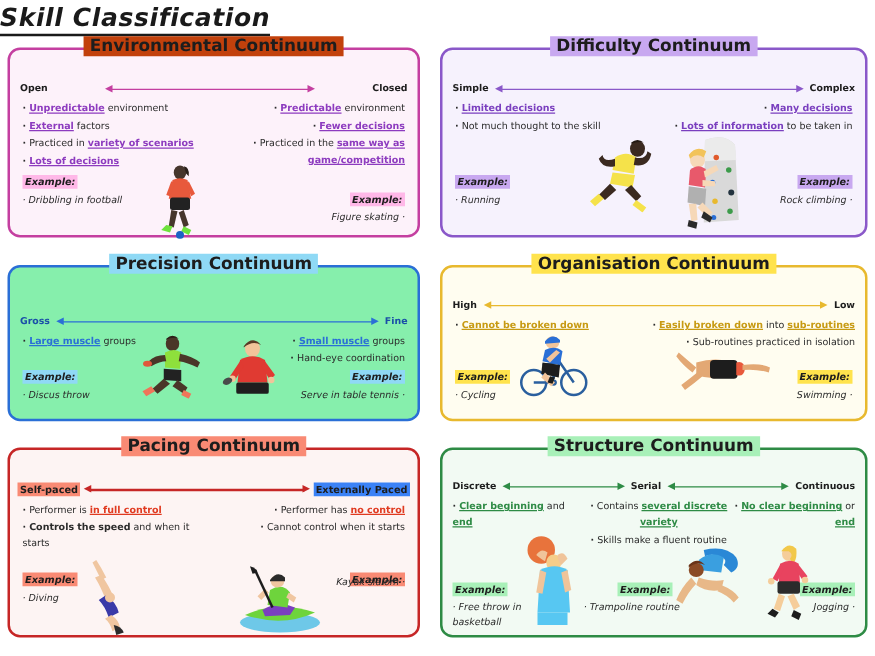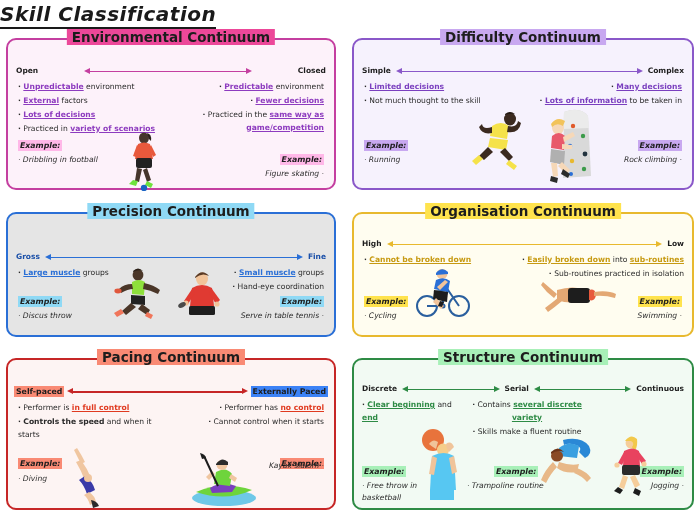--- a/index.html
+++ b/index.html
@@ -149,38 +149,38 @@
 
   .figure {
     position: absolute;
     pointer-events: none;
   }
 
   
   
   #panel-environmental { left: 6px; top: 38px; width: 330px; height: 152px;
       border-color: #c43fa0; background: #fdf2fa; }
-  #panel-environmental .panel-title { color: #1d1d1d; background: #ec4899; }
+  #panel-environmental .panel-title { color: #1d1d1d; background: #c2410c; }
   #panel-environmental .axis-row { color: #c43fa0; }
   #panel-environmental .pole { color: #1d1d1d; }
   #panel-environmental .u { color: #8d3bbf; }
   #panel-environmental .example-label { color: #1d1d1d; background: #ffb8e8; }
 
   
   #panel-difficulty { left: 352px; top: 38px; width: 342px; height: 152px;
       border-color: #8a58c9; background: #f6f2fd; }
   #panel-difficulty .panel-title { color: #1d1d1d; background: #c8a8f0; }
   #panel-difficulty .axis-row { color: #8a58c9; justify-content: space-between; }
   #panel-difficulty .pole { color: #1d1d1d; }
   #panel-difficulty .u { color: #7a3fbf; }
   #panel-difficulty .example-label { color: #1d1d1d; background: #c8a8f0; }
 
   
   #panel-precision { left: 6px; top: 212px; width: 330px; height: 125px;
-      border-color: #2a6fd6; background: #e5e5e5; }
+      border-color: #2a6fd6; background: #86efac; }
   #panel-precision .panel-title { color: #1d1d1d; background: #8fd9f5; }
   #panel-precision .axis-row { color: #2a6fd6; }
   #panel-precision .pole { color: #1a4fa8; }
   #panel-precision .u { color: #2a6fd6; }
   #panel-precision .example-label { color: #1d1d1d; background: #8fd9f5; }
 
   
   #panel-organisation { left: 352px; top: 212px; width: 342px; height: 125px;
       border-color: #e8b92e; background: #fffdf0; }
   #panel-organisation .panel-title { color: #1d1d1d; background: #ffe34d; }
@@ -226,22 +226,22 @@
       <span class="pole">Open</span>
       <span class="arrow">
           <i class="head-left"></i>
         </span>
       <span class="pole">Closed</span>
     </div>
 
     <div class="bullets" style="left:10px; top:41px; width:165px;">
       <span class="li"><span class="dot">·</span> <span class="u">Unpredictable</span> environment</span>
       <span class="li"><span class="dot">·</span> <span class="u">External</span> factors</span>
+      <span class="li"><span class="dot">·</span> Practiced in <span class="u">variety of scenarios</span></span>
       <span class="li"><span class="dot">·</span> <span class="u">Lots of decisions</span></span>
-      <span class="li"><span class="dot">·</span> Practiced in <span class="u">variety of scenarios</span></span>
     </div>
 
     <div class="bullets right-al" style="right:10px; top:41px; width:165px;">
       <span class="li"><span class="dot">·</span> <span class="u">Predictable</span> environment</span>
       <span class="li"><span class="dot">·</span> <span class="u">Fewer decisions</span></span>
       <span class="li"><span class="dot">·</span> Practiced in the <span class="u">same way as game/competition</span></span>
     </div>
 
     <div class="example-label" style="left:10px; top:100px;">Example:</div>
     <div class="example-text" style="left:10px; top:114px; width:150px;">· <span>Dribbling in football</span></div>
@@ -500,20 +500,23 @@
 
     <div class="bullets" style="left:8px; top:39px; width:95px;">
       <span class="li"><span class="dot">·</span> <span class="u">Clear beginning</span> and <span class="u">end</span></span>
     </div>
 
     <div class="bullets center-al" style="left:118px; top:39px; width:110px;">
       <span class="li"><span class="dot">·</span> Contains <span class="u">several discrete variety</span></span>
       <span class="li"><span class="dot">·</span> Skills make a fluent routine</span>
     </div>
 
+    <div class="bullets right-al" style="right:8px; top:39px; width:105px;">
+      <span class="li"><span class="dot">·</span> <span class="u">No clear beginning</span> or <span class="u">end</span></span>
+    </div>
 
     <div class="example-label" style="left:8px; top:106px;">Example:</div>
     <div class="example-text" style="left:8px; top:120px; width:90px;">· <span>Free throw in basketball</span></div>
 
     <div class="example-label" style="left:140px; top:106px;">Example:</div>
     <div class="example-text" style="left:113px; top:120px; width:120px;">· <span>Trampoline routine</span></div>
 
     <div class="example-label" style="right:8px; top:106px;">Example:</div>
     <div class="example-text right-al" style="right:8px; top:120px; width:90px;"><span>Jogging</span> ·</div>
 

